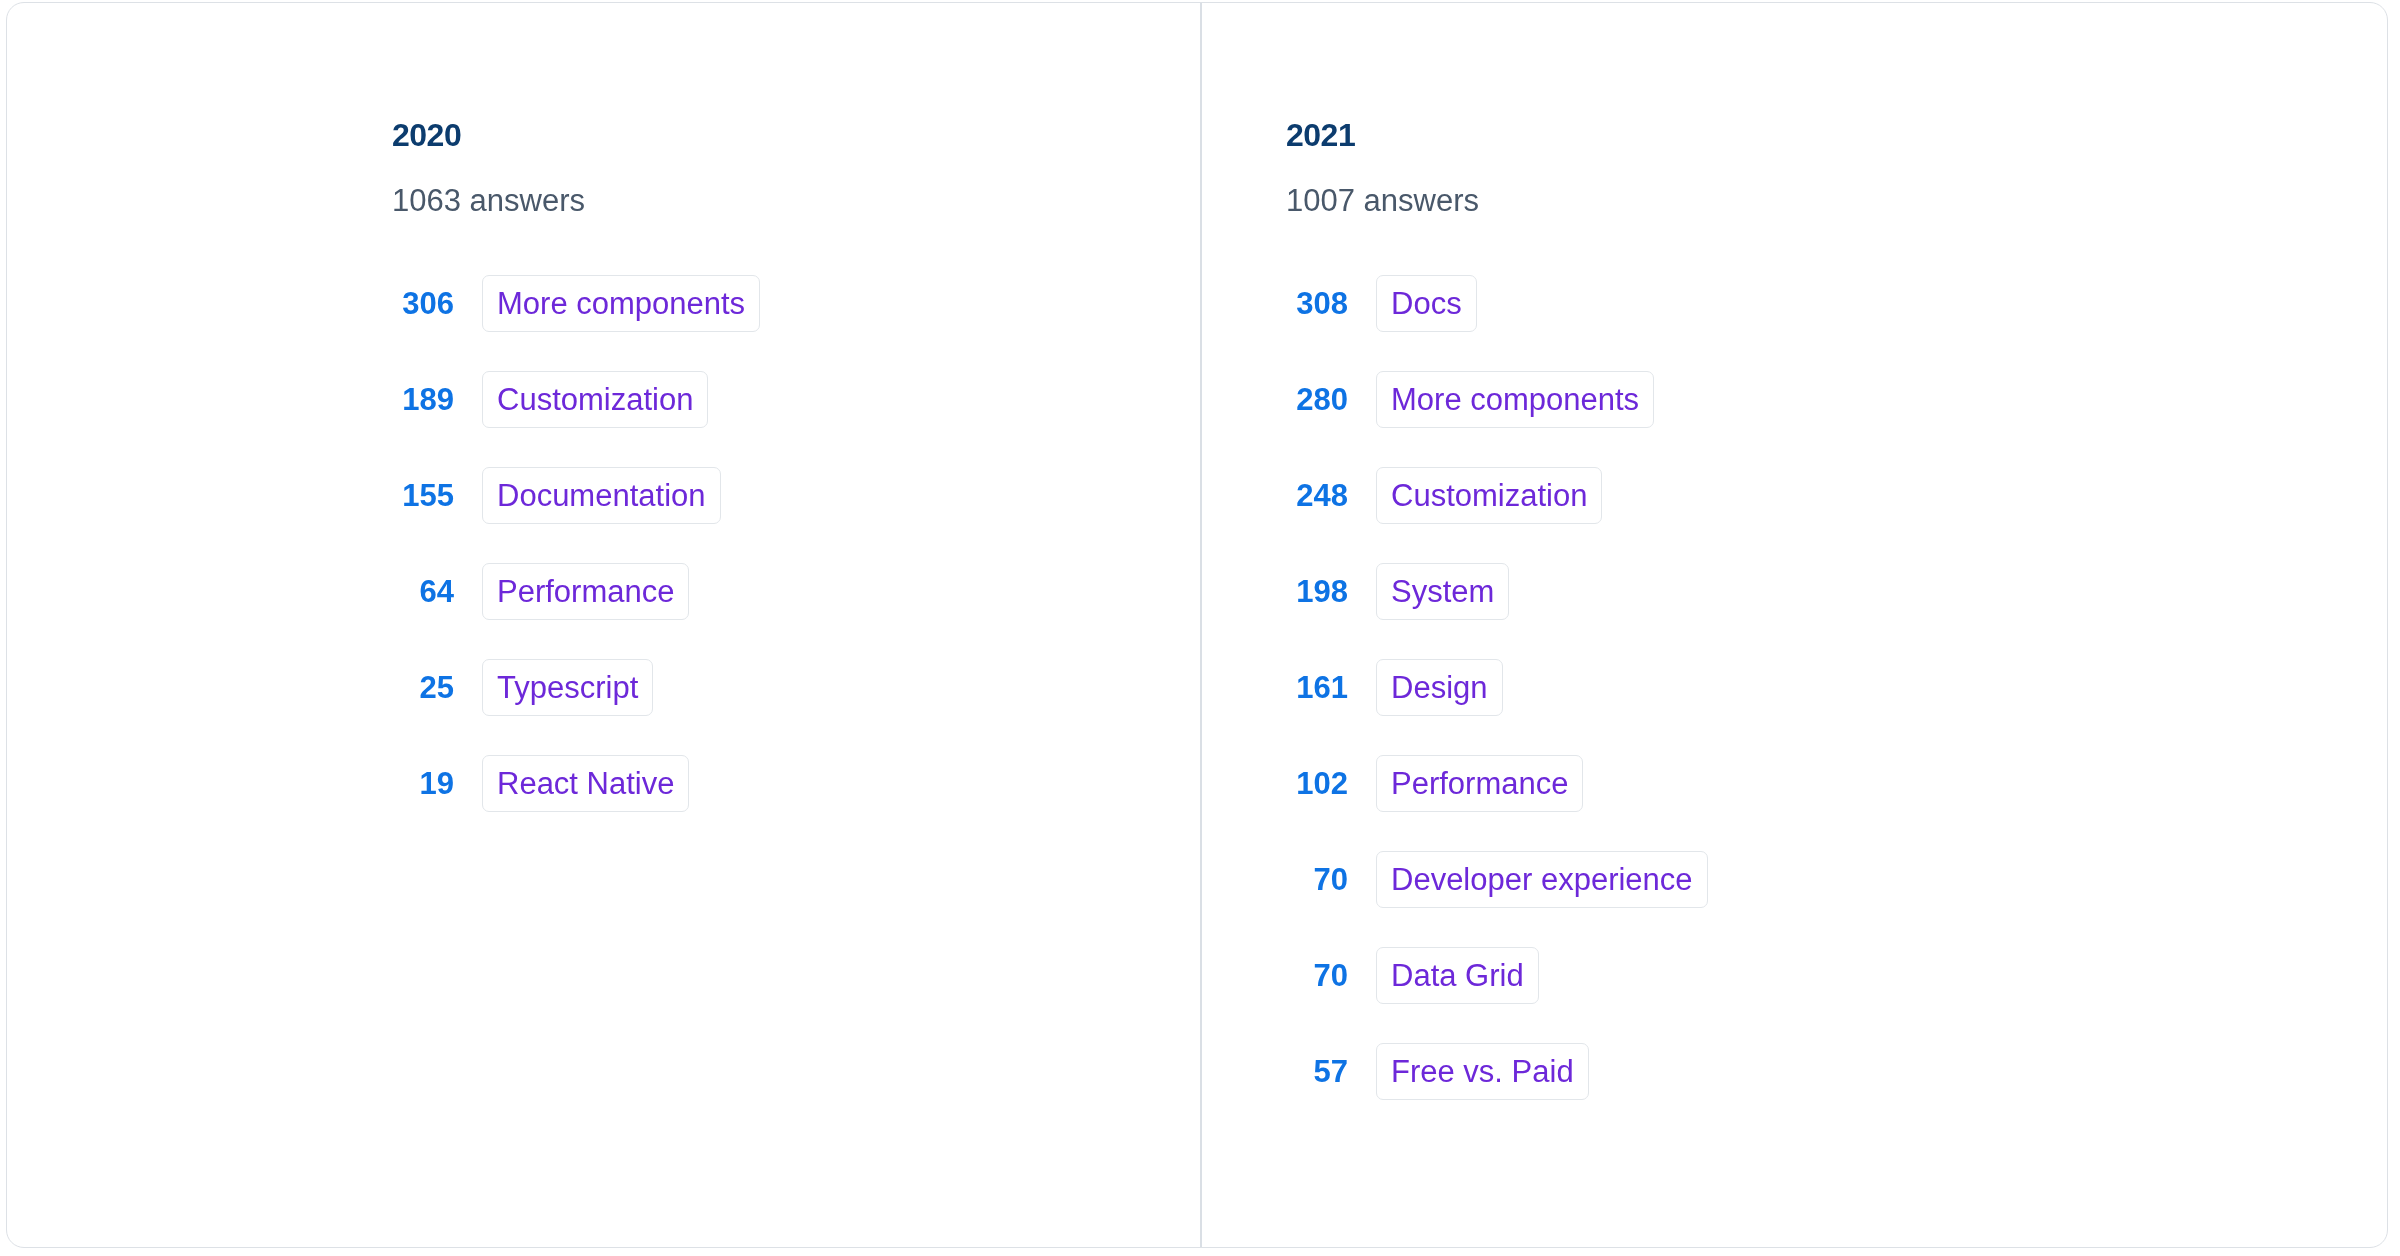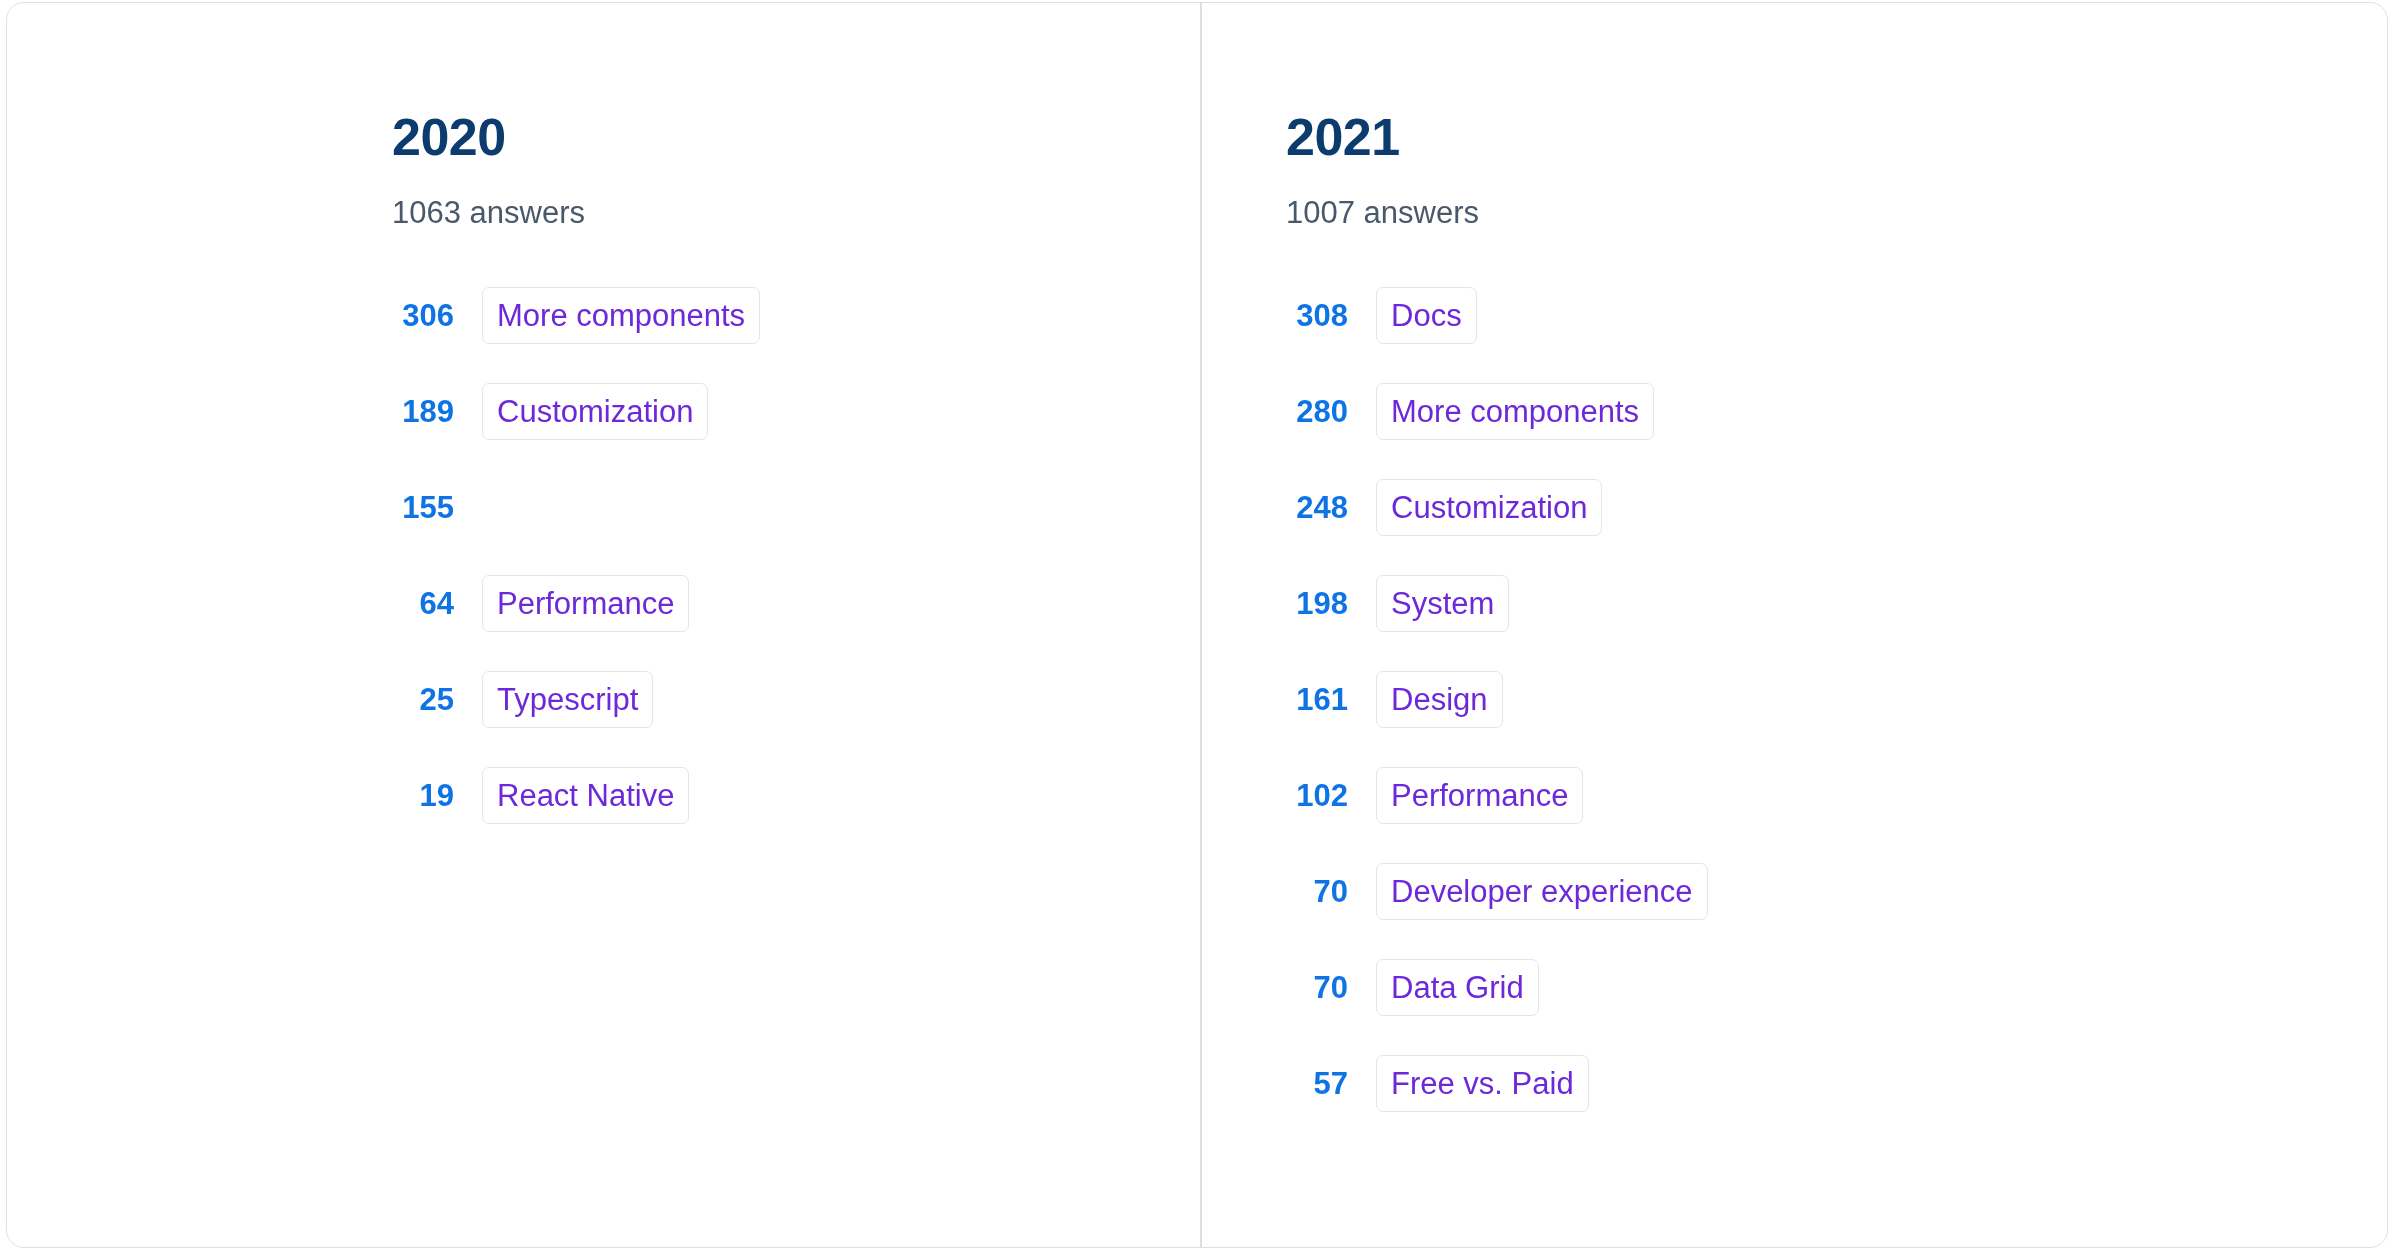--- a/index.html
+++ b/index.html
@@ -47,26 +47,26 @@
     left: 0;
     padding-left: 385px;
     padding-top: 108px;
   }
   .panel-2021 .panel-inner {
     padding-left: 84px;
   }
 
   
   .year-title {
-    font-size: 52px;
+    font-size: 32px;
     font-weight: bold;
     color: #0c3c6e;
     line-height: 1;
     letter-spacing: -0.5px;
-    margin: 0 0 34px 0;
+    margin: 8px 0 34px 0;
   }
   .answers-count {
     font-size: 31px;
     font-weight: normal;
     color: #49586a;
     line-height: 1;
     margin: 0 0 58px 0;
   }
 
   
@@ -123,20 +123,21 @@
         <div class="row">
           <span class="row-count">306</span>
           <span class="row-chip">More components</span>
         </div>
         <div class="row">
           <span class="row-count">189</span>
           <span class="row-chip">Customization</span>
         </div>
         <div class="row">
           <span class="row-count">155</span>
+          <span class="row-chip">Documentation</span>
         </div>
         <div class="row">
           <span class="row-count">64</span>
           <span class="row-chip">Performance</span>
         </div>
         <div class="row">
           <span class="row-count">25</span>
           <span class="row-chip">Typescript</span>
         </div>
         <div class="row">

